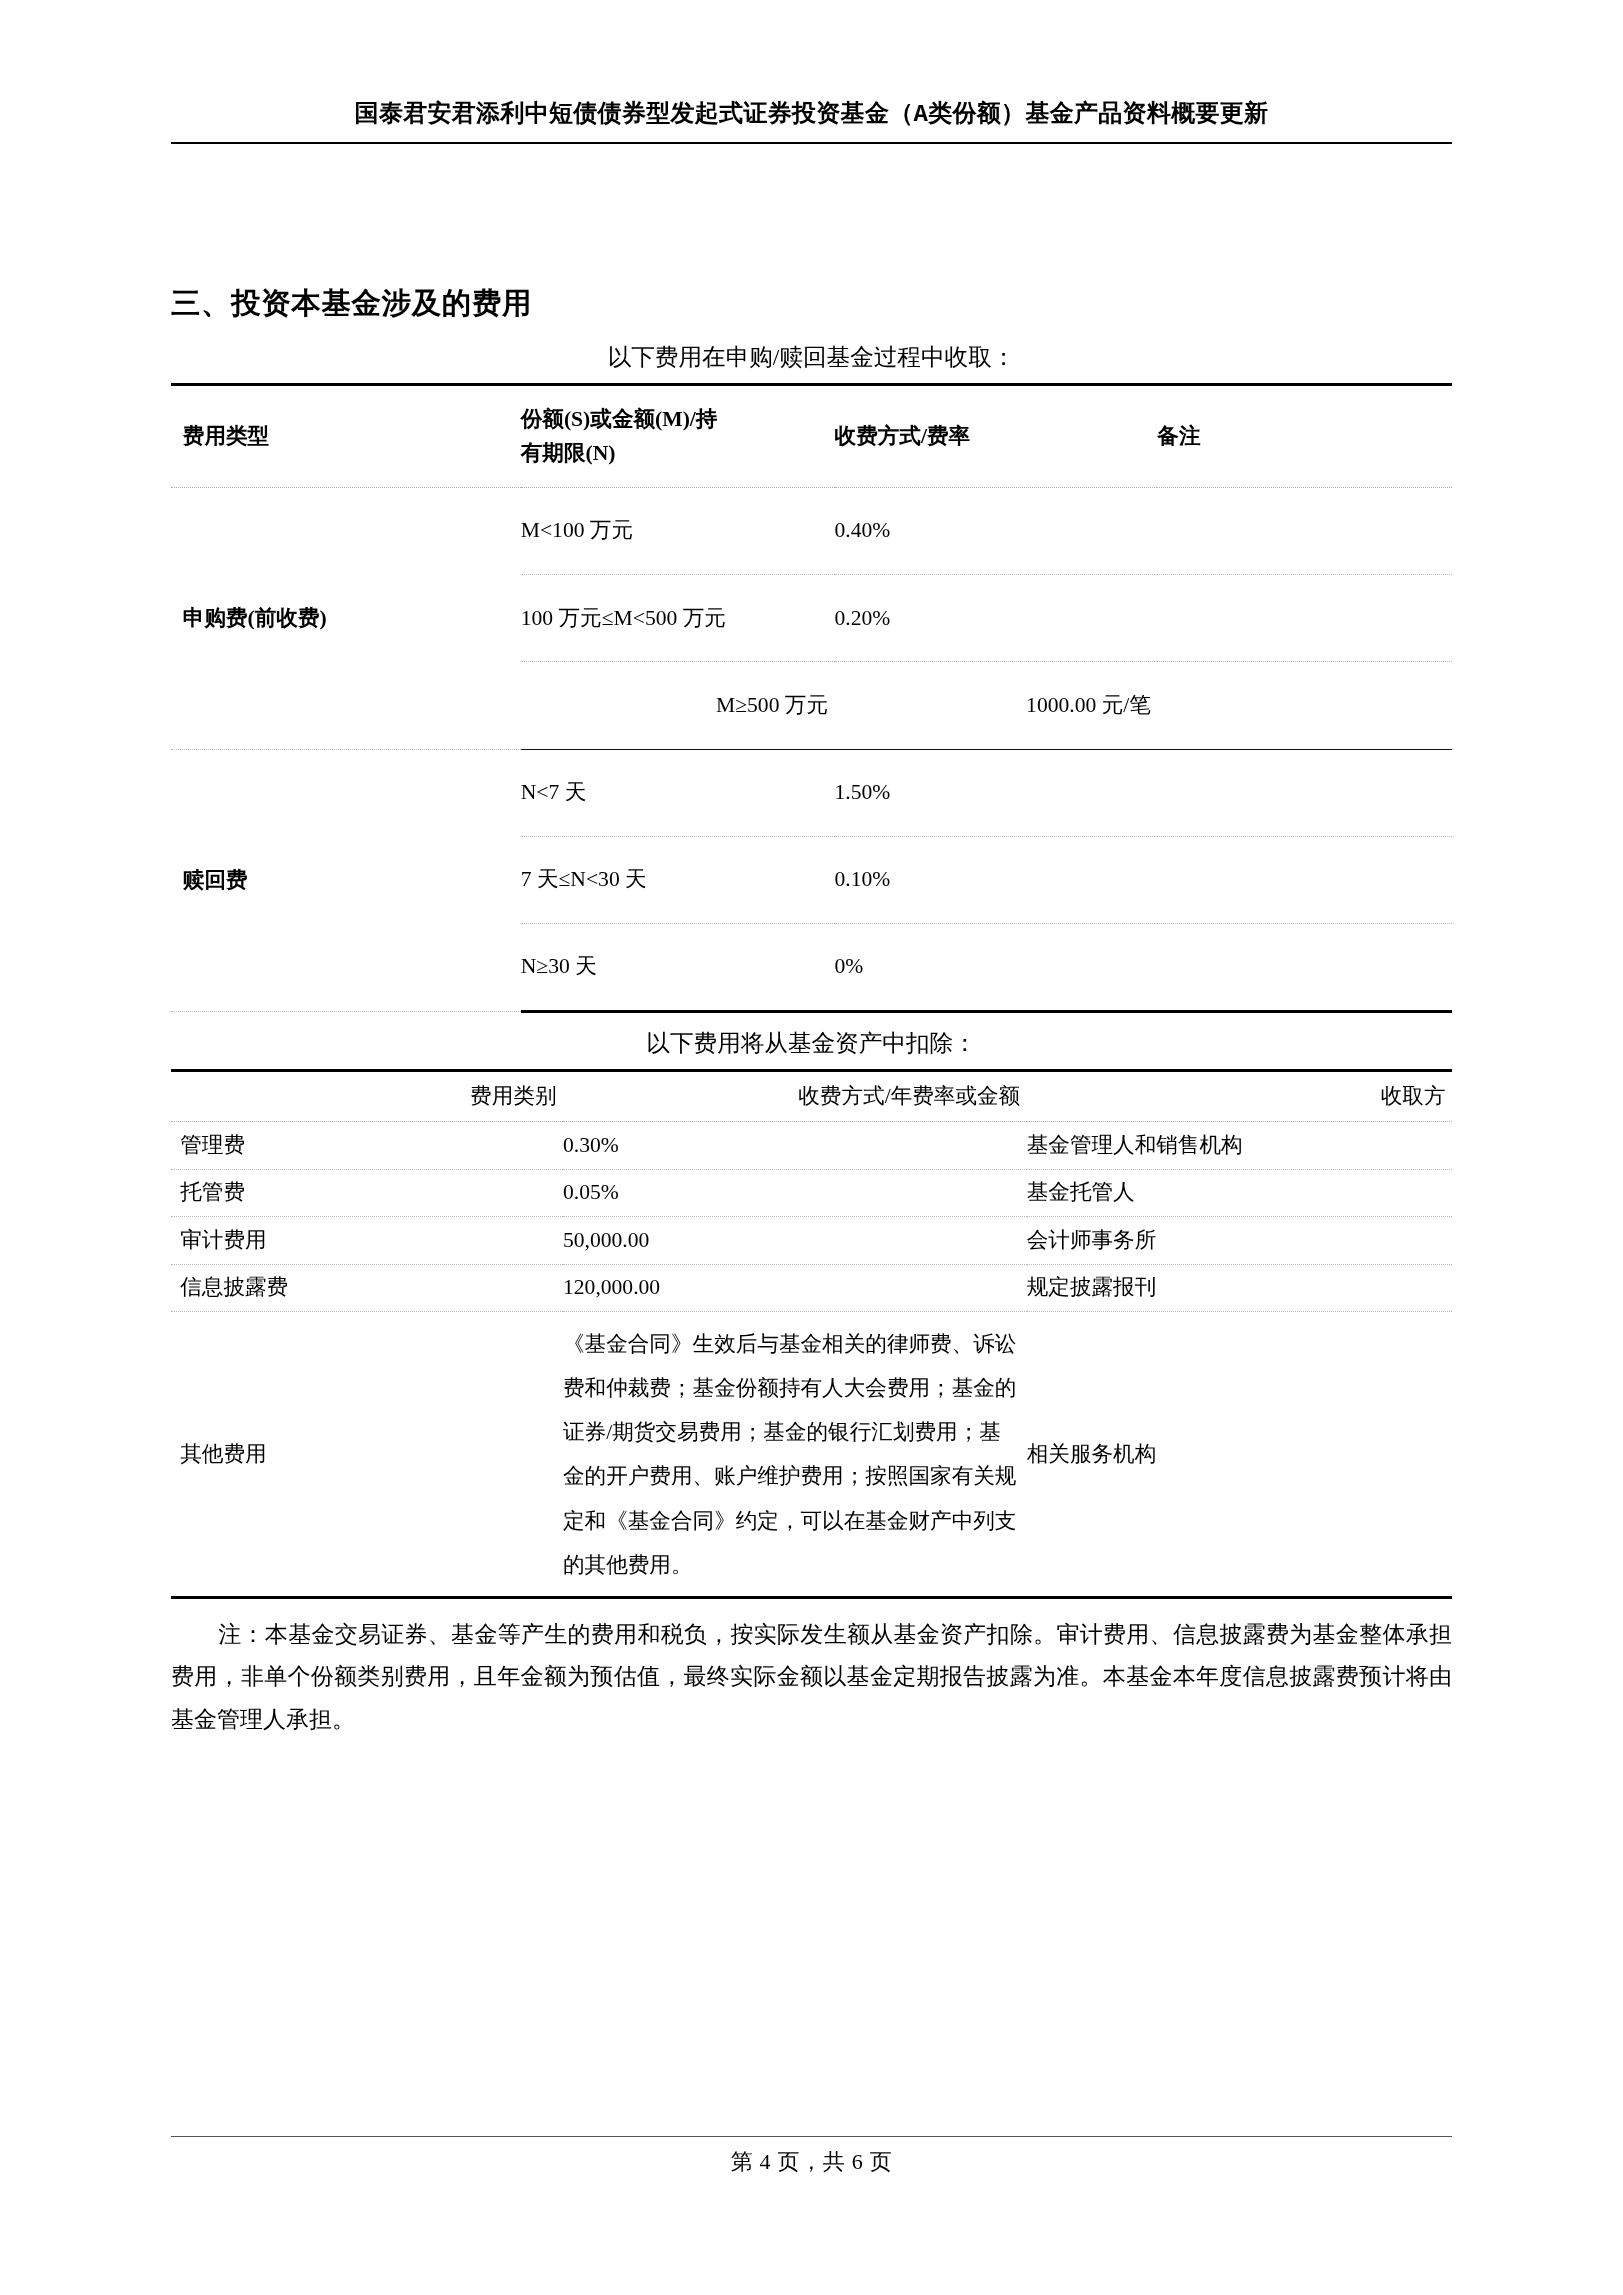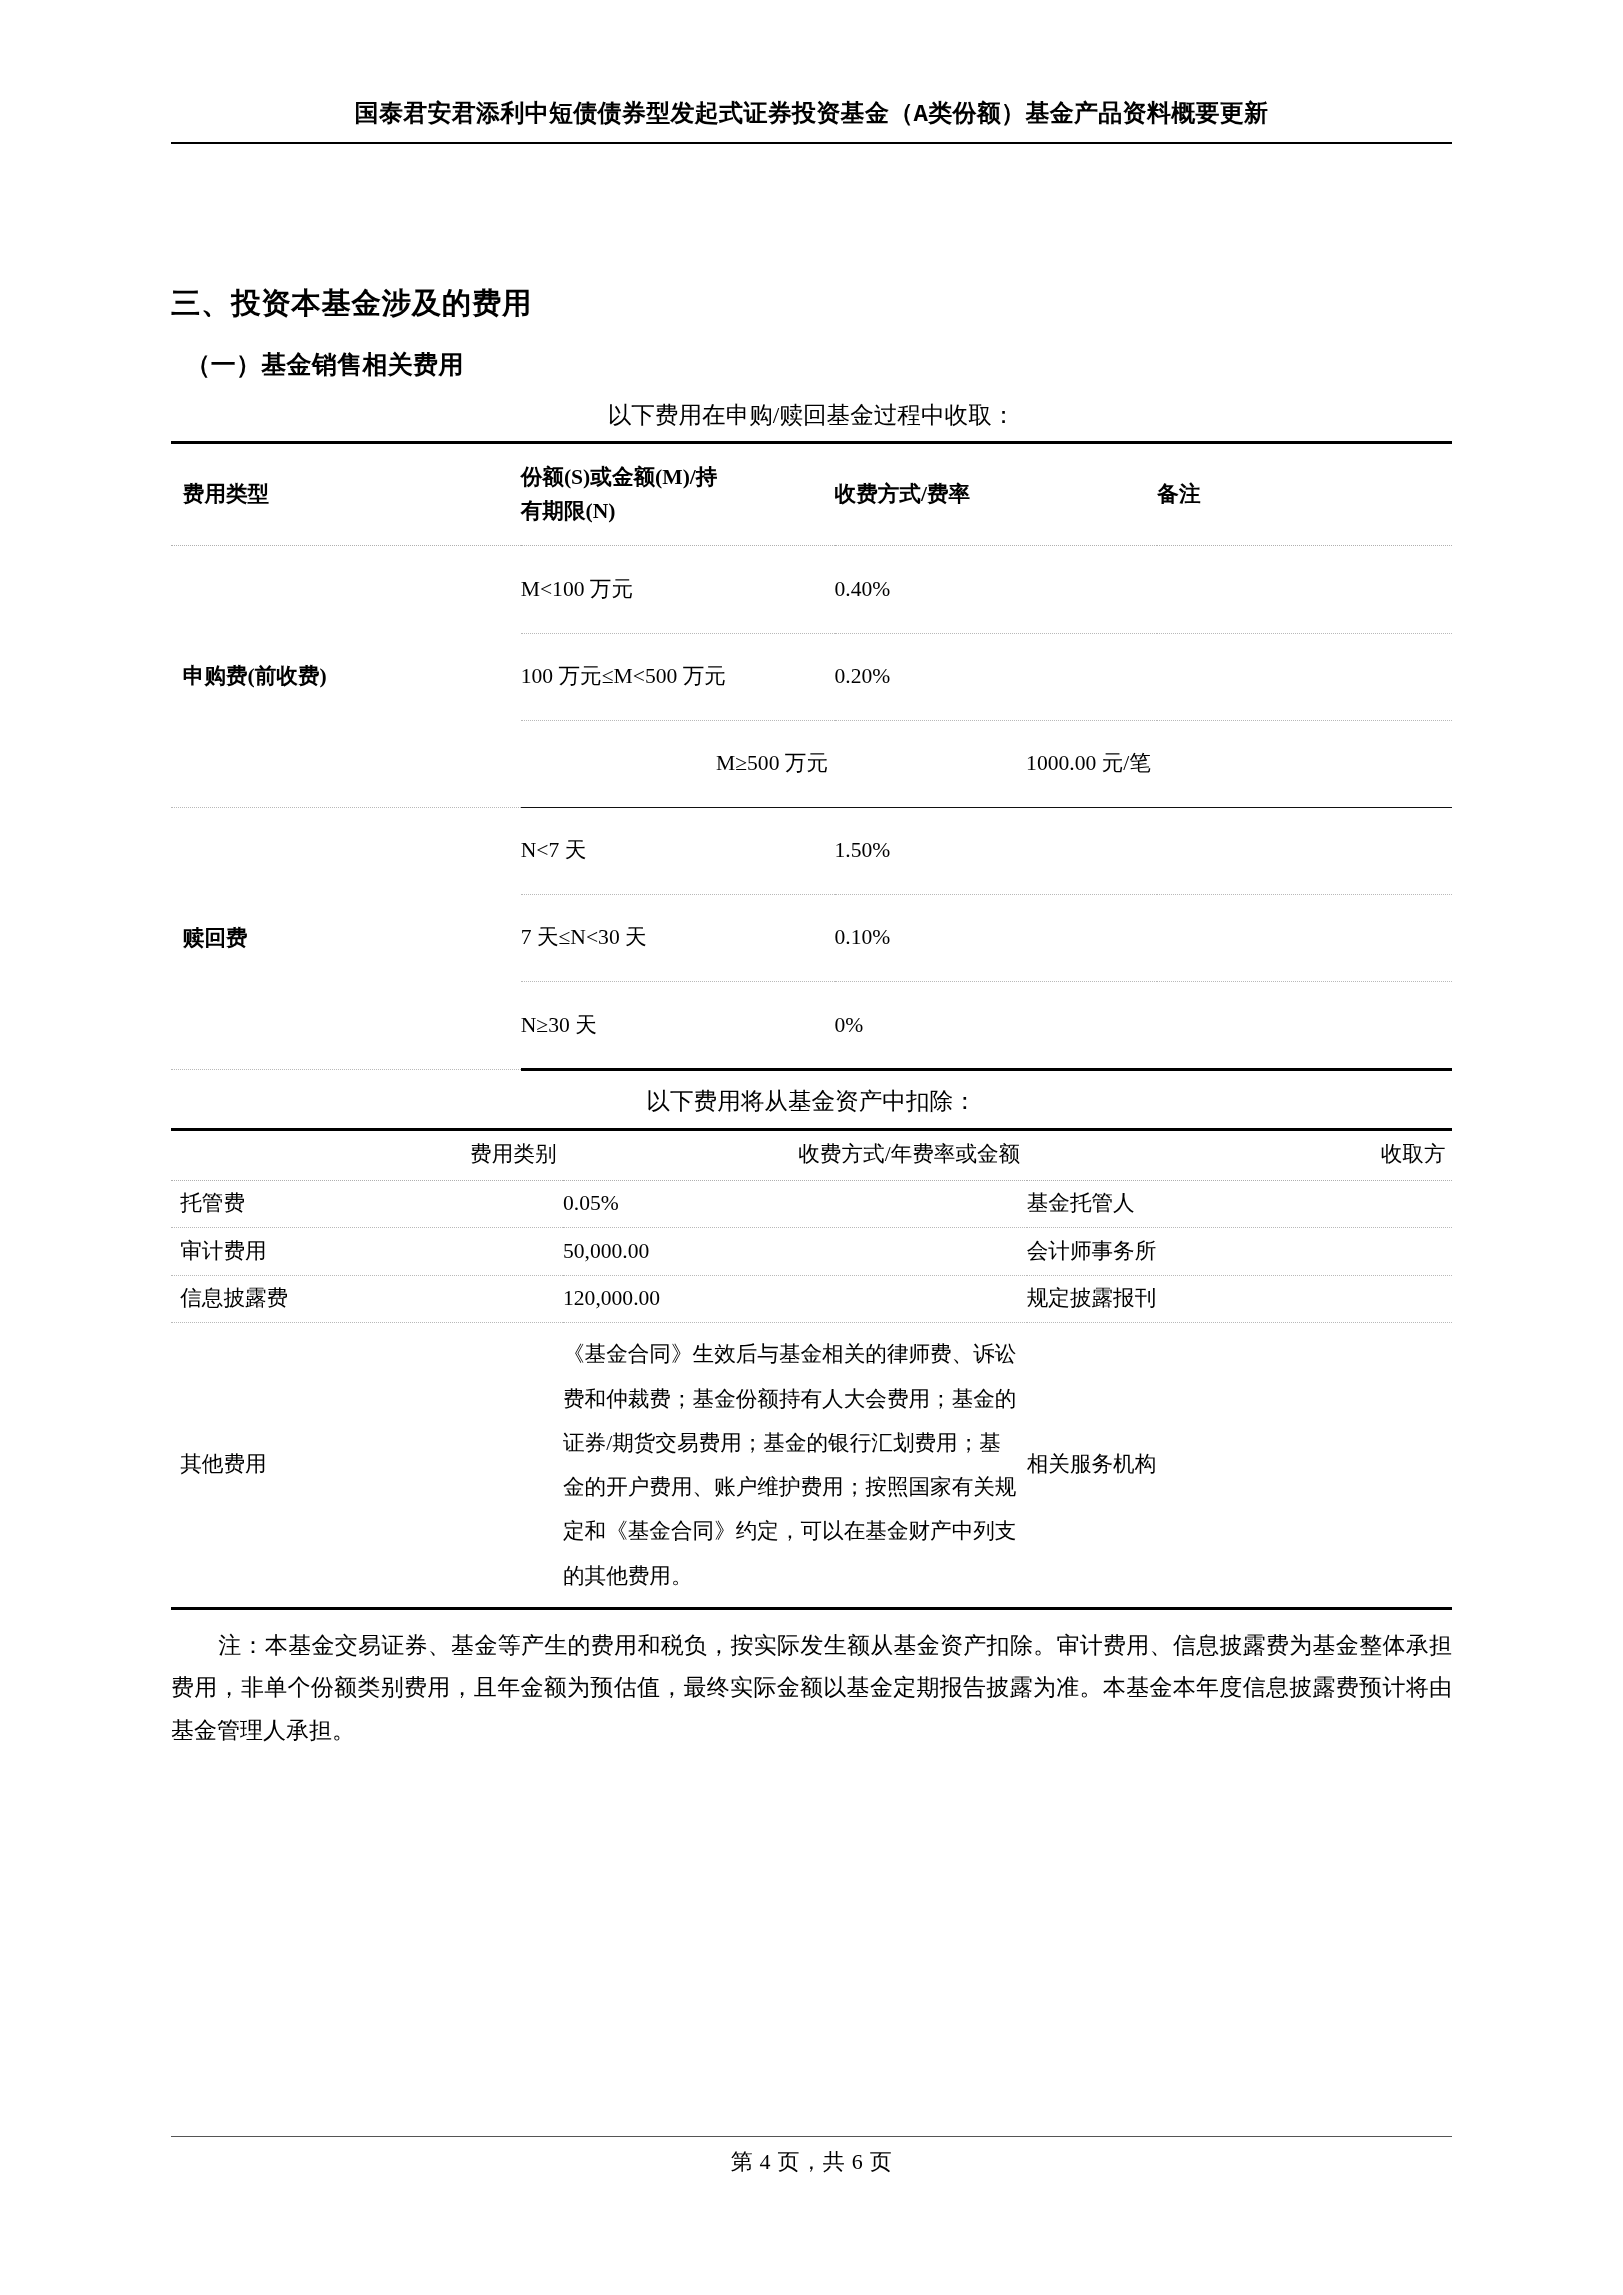--- a/index.html
+++ b/index.html
@@ -181,21 +181,20 @@
 
   <div class="doc-header">
     <span class="title-text">国泰君安君添利中短债债券型发起式证券投资基金（A类份额）基金产品资料概要更新</span>
     <div class="rule"></div>
   </div>
 
   <div class="content">
 
     <h1 class="section-title">三、投资本基金涉及的费用</h1>
 
-    <h2 class="subsection-title">（一）基金销售相关费用</h2>
     <p class="lead">以下费用在申购/赎回基金过程中收取：</p>
 
     <table class="fee-table t1">
       <colgroup>
           <col class="c1">
           <col class="c2">
           <col class="c3">
           <col class="c4">
         </colgroup>
       <thead>
@@ -257,20 +256,25 @@
         </colgroup>
       <thead>
         <tr>
           <th class="d1-h">费用类别</th>
           <th>收费方式/年费率或金额</th>
           <th>收取方</th>
         </tr>
       </thead>
       <tbody>
         <tr>
+          <td class="d1-c">管理费</td>
+          <td>0.30%</td>
+          <td>基金管理人和销售机构</td>
+        </tr>
+        <tr>
           <td class="d1-c">托管费</td>
           <td>0.05%</td>
           <td>基金托管人</td>
         </tr>
         <tr>
           <td class="d1-c">审计费用</td>
           <td>50,000.00</td>
           <td>会计师事务所</td>
         </tr>
         <tr>

